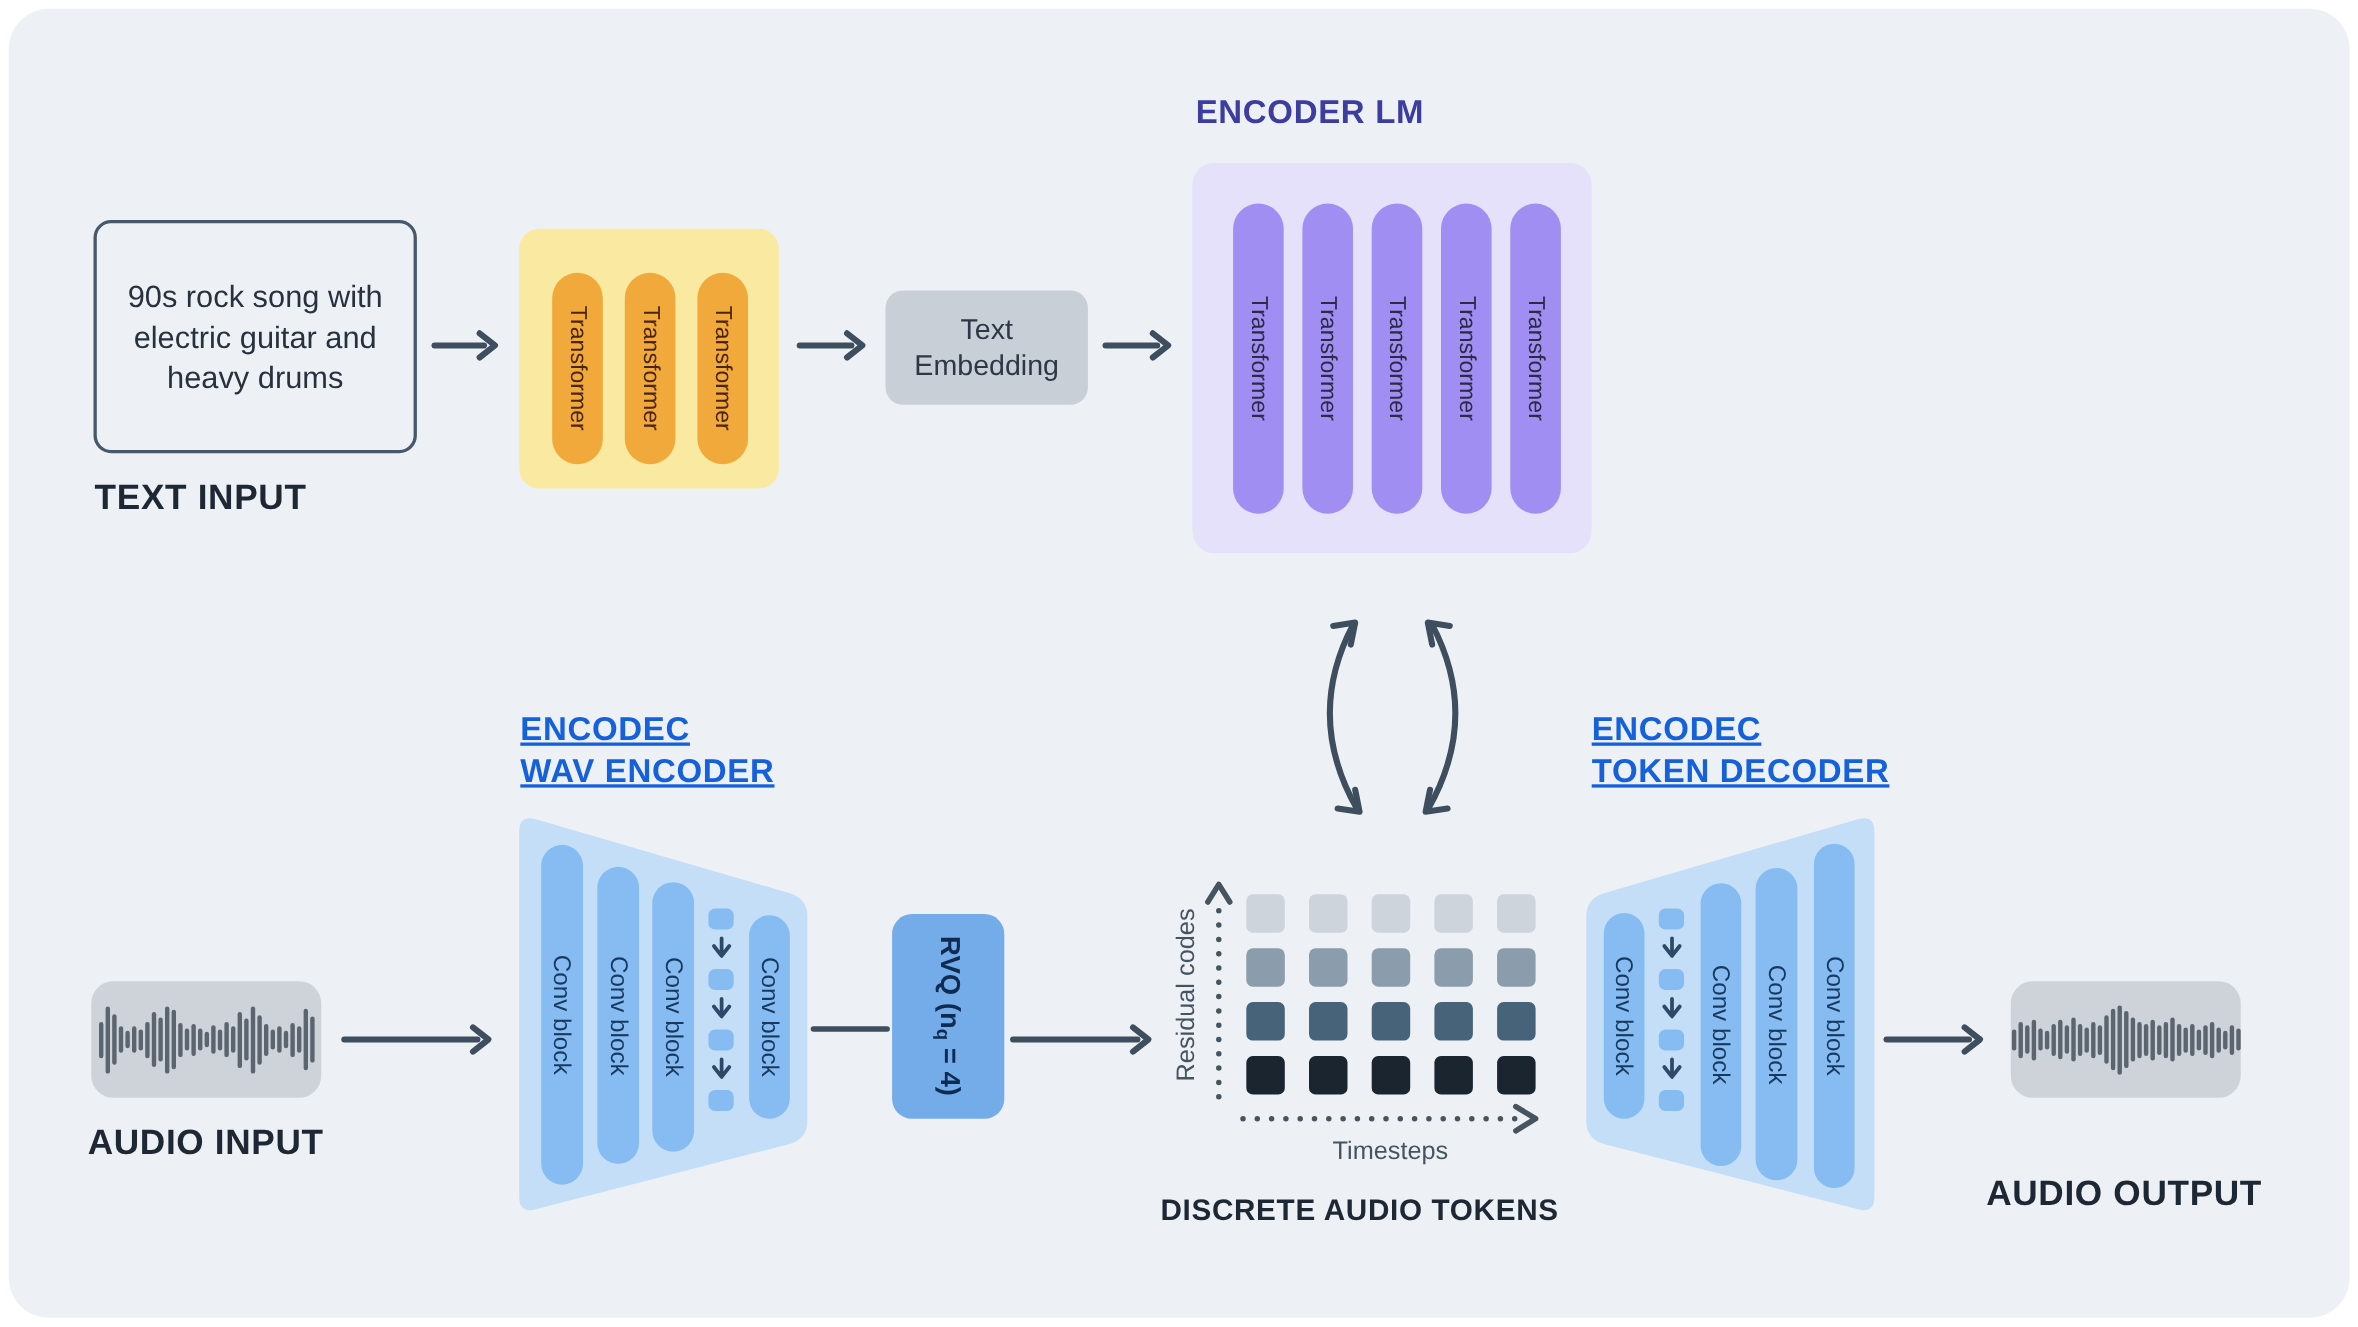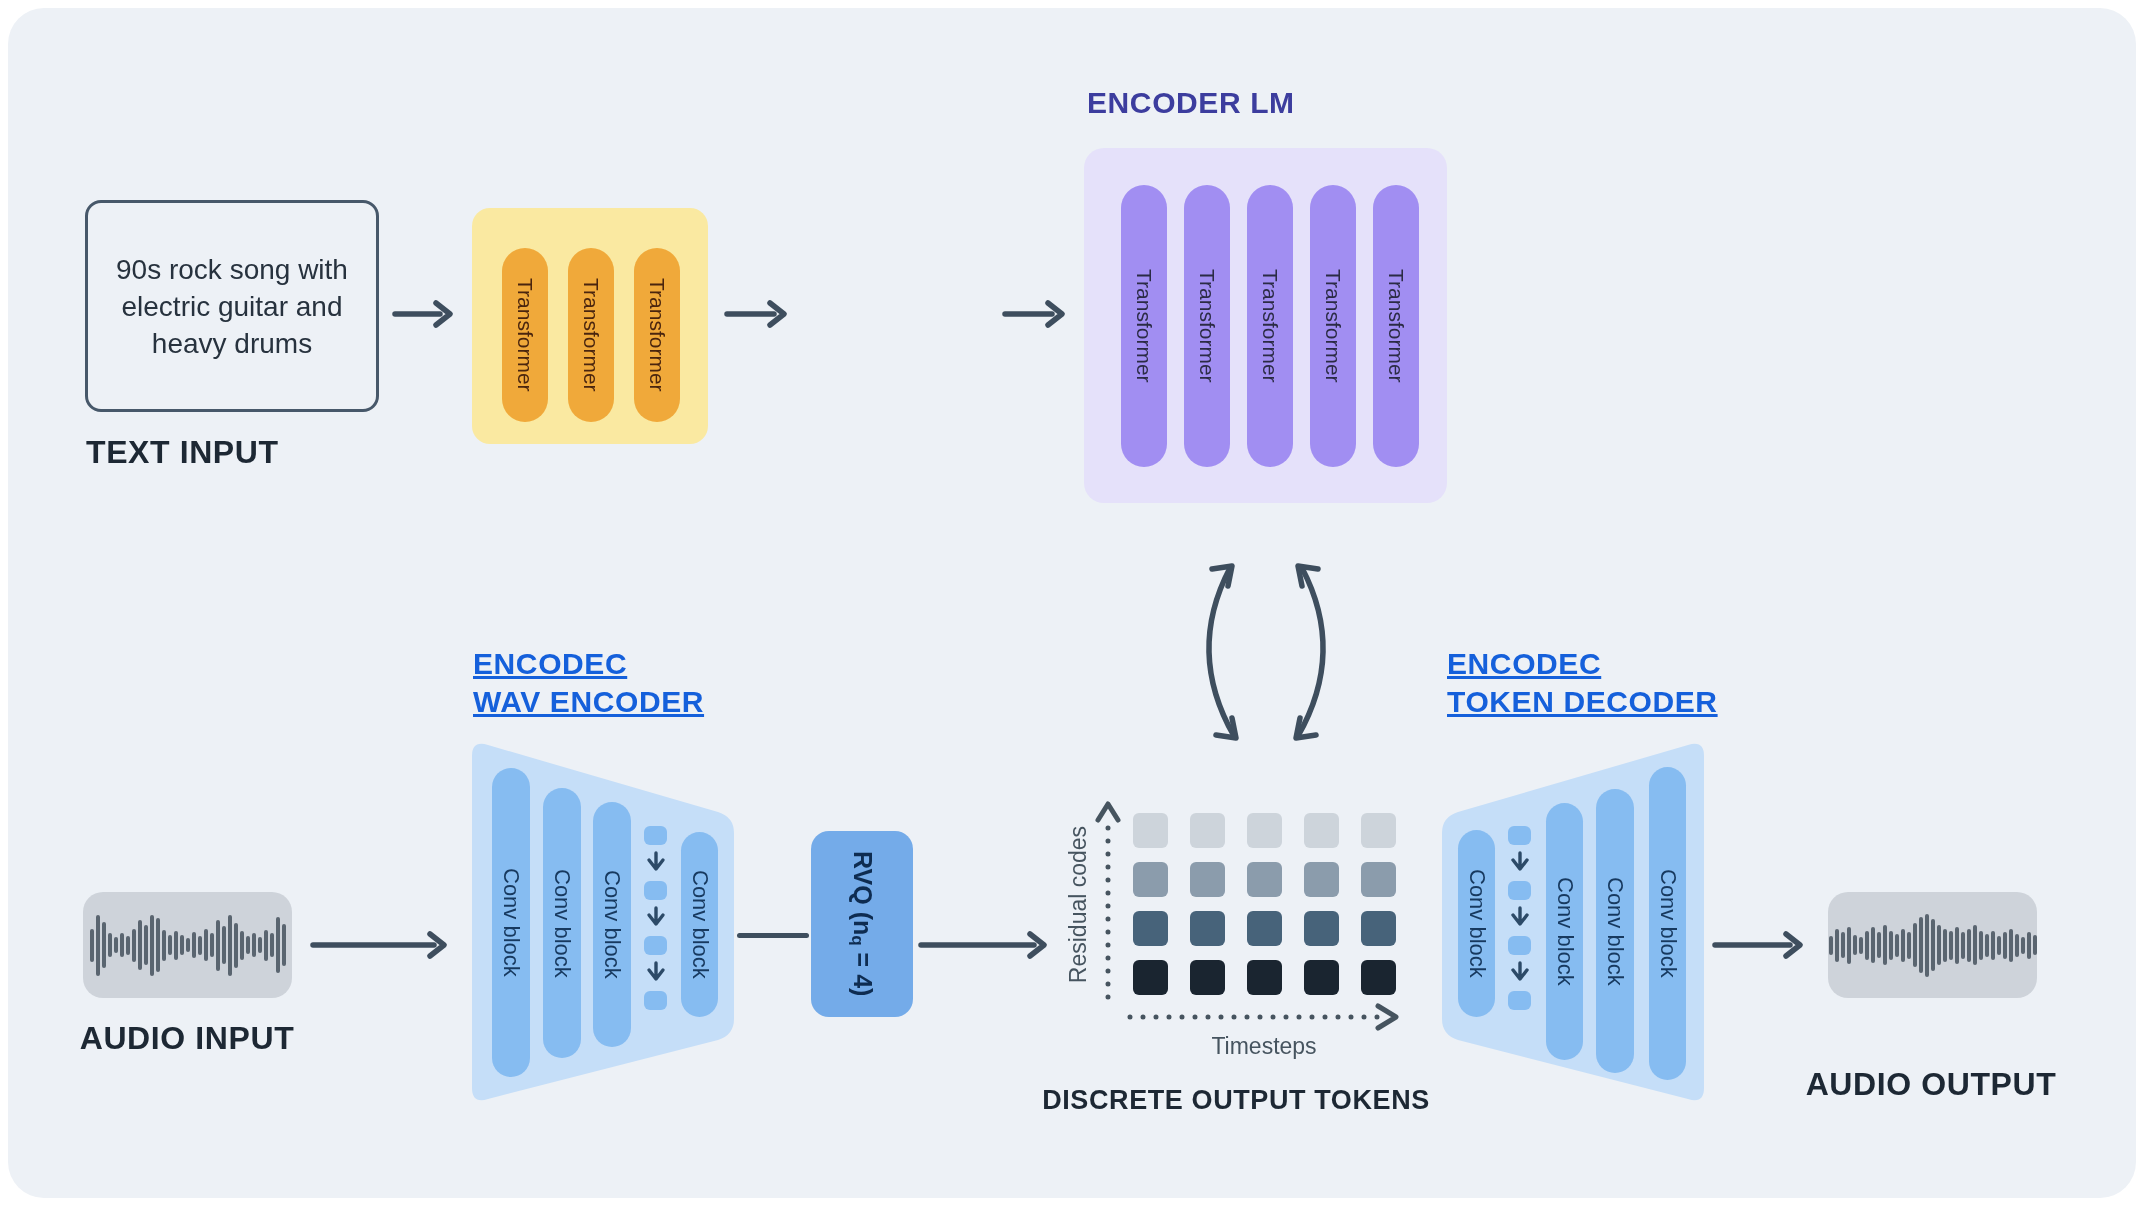--- a/index.html
+++ b/index.html
@@ -86,20 +86,23 @@
     <div class="pill pill-orange" style="left:162px;top:40px;width:46px;height:174px;">
       <span class="vtext">Transformer</span>
       </div>
   </div>
 
   <svg class="abs" style="left:724px;top:298px;" width="68" height="32" viewBox="0 0 68 32">
     <path class="stroke" d="M3,16 H50"></path>
       <path class="stroke" d="M46,5 L60,16 L46,27"></path>
   </svg>
 
+  <div class="abs embed-box" style="left:805px;top:264px;">
+    <div class="embed-text">Text Embedding</div>
+  </div>
 
   <svg class="abs" style="left:1002px;top:298px;" width="68" height="32" viewBox="0 0 68 32">
     <path class="stroke" d="M3,16 H50"></path>
       <path class="stroke" d="M46,5 L60,16 L46,27"></path>
   </svg>
 
   <div class="abs sec-title indigo" style="left:1087px;top:84px;">ENCODER LM</div>
   <div class="abs lm-purple" style="left:1084px;top:148px;">
     <div class="pill pill-purple" style="left:37px;top:37px;width:46px;height:282px;">
       <span class="vtext">Transformer</span>
@@ -240,21 +243,21 @@
       <div class="token-cell" style="background: rgb(26, 37, 48);"></div>
       <div class="token-cell" style="background: rgb(26, 37, 48);"></div>
       <div class="token-cell" style="background: rgb(26, 37, 48);"></div>
       <div class="token-cell" style="background: rgb(26, 37, 48);"></div>
     </div>
   <svg class="abs" style="left:1126px;top:1002px;" width="286" height="30" viewBox="0 0 286 30">
     <line x1="4" y1="15" x2="252" y2="15" stroke="#46545F" stroke-width="5" stroke-linecap="round" stroke-dasharray="0 13"></line>
     <path d="M252,4 L270,15 L252,26" fill="none" stroke="#46545F" stroke-width="5" stroke-linecap="round" stroke-linejoin="round"></path>
   </svg>
   <div class="abs axis-label center" style="left:1164px;top:1033px;width:200px;">Timesteps</div>
-  <div class="abs io-label center" style="left:986px;top:1085px;width:500px;font-size:27px;">DISCRETE OUTPUT TOKENS</div>
+  <div class="abs io-label center" style="left:986px;top:1085px;width:500px;font-size:27px;">DISCRETE AUDIO TOKENS</div>
 
   <div class="abs sec-title blue" style="left:1447px;top:645px;">ENCODEC
 TOKEN DECODER</div>
   <svg class="abs" style="left:1442px;top:739px;" width="264" height="368" viewBox="0 0 264 368">
     <path d="M 246,6 L 16,73 Q 0,78 0,94 L 0,280 Q 0,296 16,301 L 246,360 Q 262,365 262,349 L 262,17 Q 262,1 246,6 Z" fill="#C5DEF8"></path>
   </svg>
   <div class="pill pill-blue abs" style="left:1458px;top:830px;width:37px;height:187px;">
     <span class="vtext">Conv block</span>
     </div>
   <div class="abs dotcol" style="left:1508px;top:826px;">

